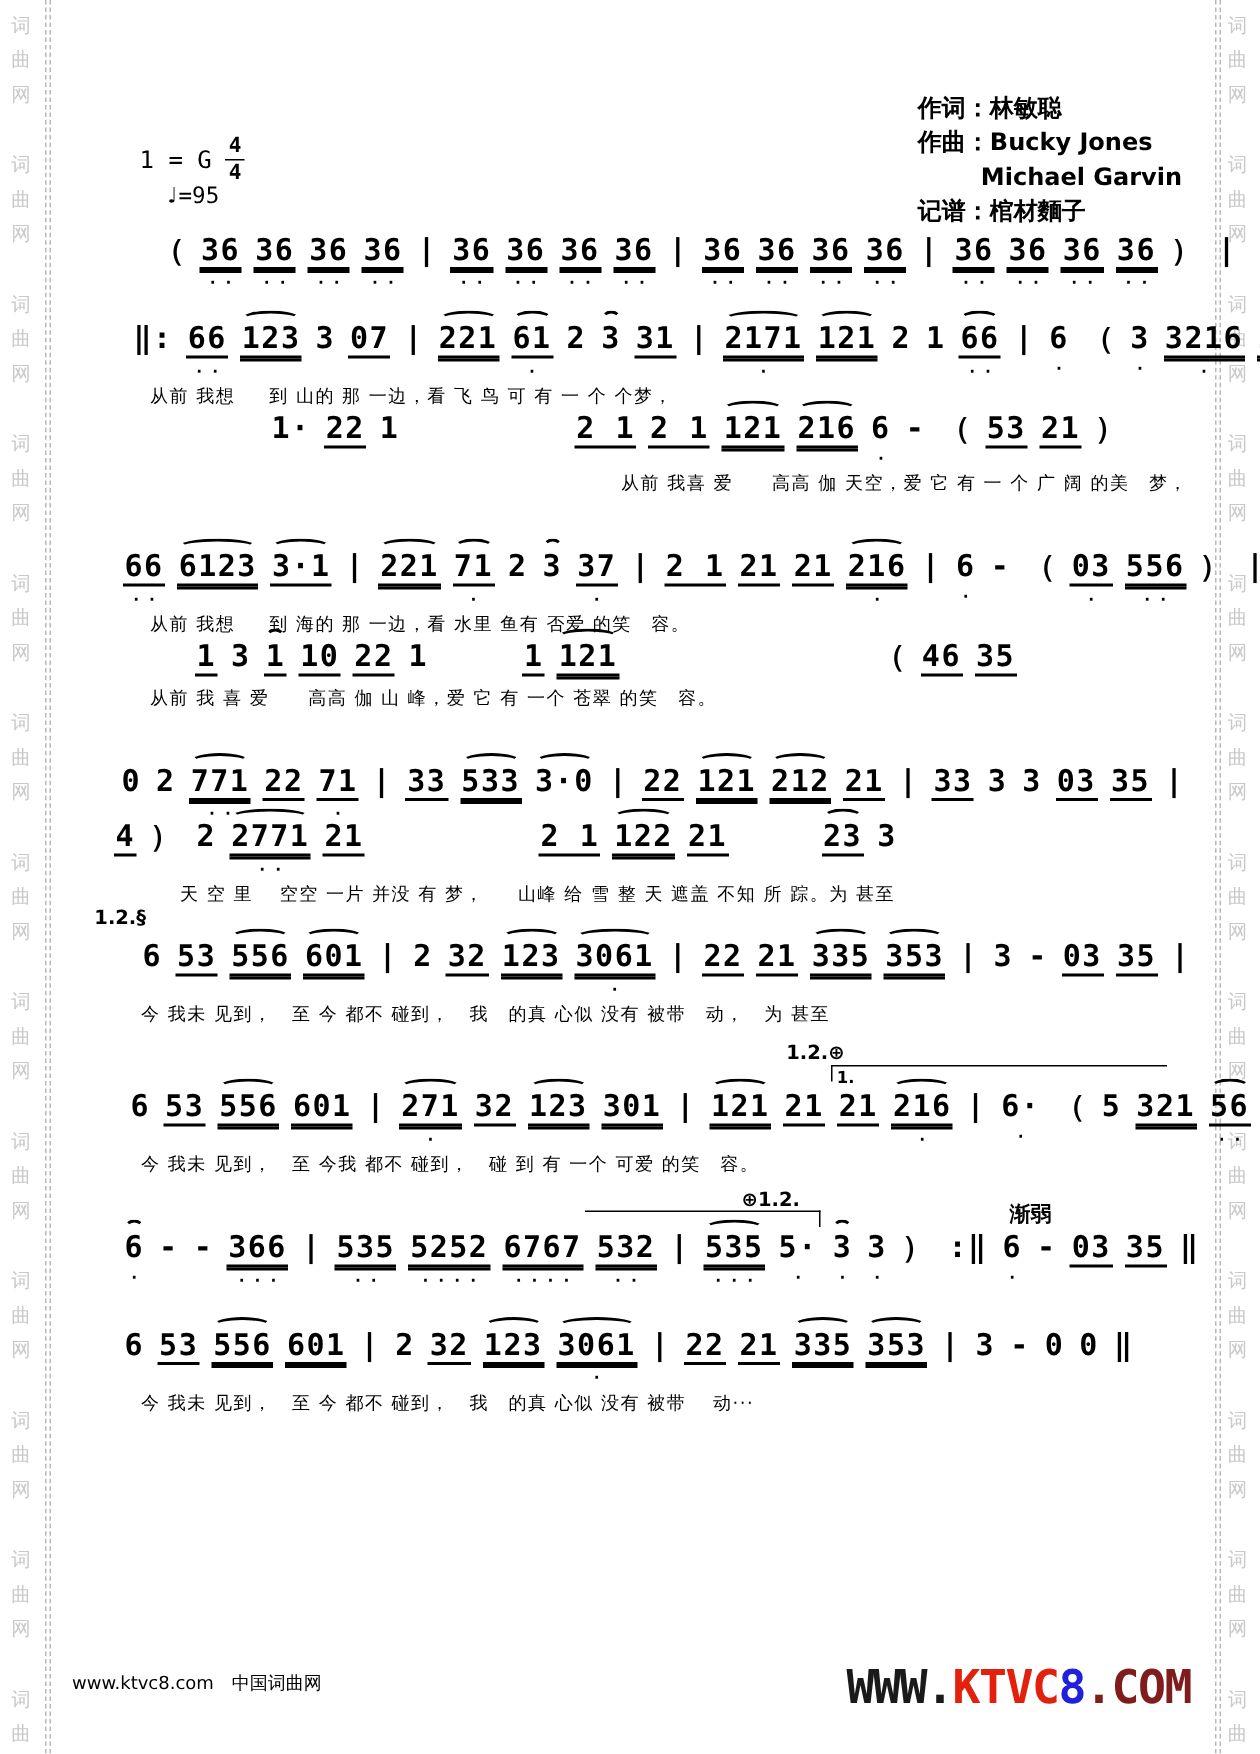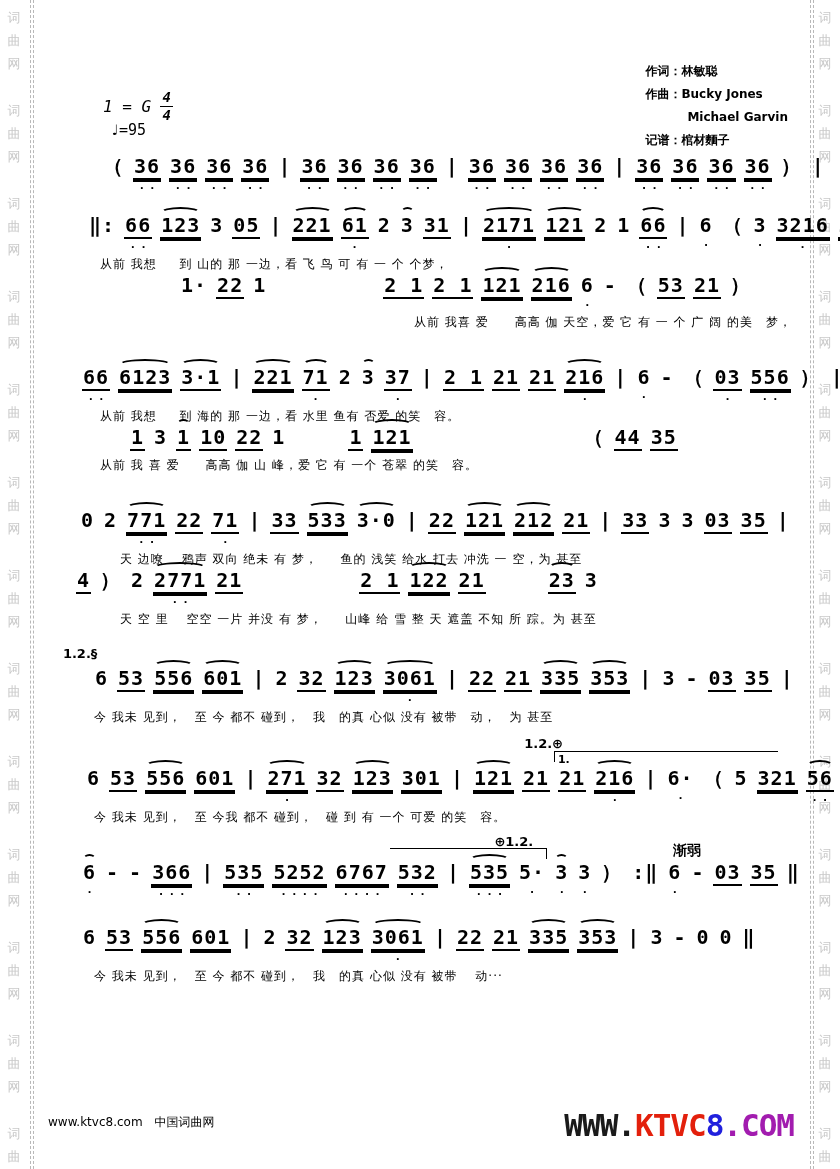--- a/index.html
+++ b/index.html
@@ -16,24 +16,24 @@
   .rail{position:absolute;top:0;bottom:0;width:2px;
     border-left:1px dashed #b8b8b8;border-right:1px dashed #b8b8b8;}
   .rail.left{left:30px;} .rail.right{right:26px;}
 
   .content{position:absolute;left:48px;right:48px;top:0;}
 
   
   .header{position:relative;height:148px;}
   .title{Text-align:center;text-align:center;font-size:29px;font-weight:bold;letter-spacing:5px;padding-top:56px;}
   .subtitle{text-align:center;font-size:18px;font-weight:bold;margin-top:12px;letter-spacing:2px;}
-  .credits{position:absolute;right:4px;top:60px;font-size:12px;font-weight:bold;line-height:23px;white-space:nowrap;}
+  .credits{position:absolute;right:4px;top:60px;font-size:16px;font-weight:bold;line-height:23px;white-space:nowrap;}
   .credit-indent{display:inline-block;width:42px;}
-  .keysig{position:absolute;left:55px;top:90px;font-size:16px;display:flex;align-items:center;gap:9px;
-    font-family:"DejaVu Sans Mono",monospace;font-style:italic;}
+  .keysig{position:absolute;left:45px;top:90px;font-size:16px;display:flex;align-items:center;gap:9px;
+    font-family:"DejaVu Sans Mono",monospace;}
   .frac{display:inline-flex;flex-direction:column;align-items:center;font-size:14px;line-height:1.05;font-weight:bold;}
   .frac .fbar{width:13px;border-top:1px solid #000;margin:1px 0;}
   .tempo{position:absolute;left:62px;top:121px;font-size:15px;font-family:"DejaVu Sans Mono",monospace;}
 
   
   .score{position:relative;}
   .system{position:relative;}
   .notes-row{display:flex;align-items:flex-start;white-space:nowrap;
     font-family:"DejaVu Sans Mono",monospace;font-weight:bold;font-size:20px;}
   .tok{display:inline-flex;flex-direction:column;align-items:center;margin:0 4px;position:relative;flex:none;}
@@ -291,21 +291,21 @@
             <span class="dd">··</span>
           </span>
           <span class="tok">
             <span class="slur"></span>
             <span class="nt u2">123</span>
           </span>
           <span class="tok">
             <span class="nt">3</span>
           </span>
           <span class="tok">
-            <span class="nt u1">05</span>
+            <span class="nt u1">07</span>
           </span>
           <span class="tok">
             <span class="nt">|</span>
           </span>
           <span class="tok">
             <span class="slur"></span>
             <span class="nt u2">221</span>
           </span>
           <span class="tok">
             <span class="slur"></span>
@@ -532,21 +532,21 @@
             <span class="slur"></span>
             <span class="nt u2">121</span>
           </span>
           <span class="spacer"></span>
           <span class="spacer"></span>
           <span class="spacer"></span>
           <span class="tok">
             <span class="nt">（</span>
           </span>
           <span class="tok">
-            <span class="nt u1">44</span>
+            <span class="nt u1">46</span>
           </span>
           <span class="tok">
             <span class="nt u1">35</span>
           </span>
         </div>
         <div class="lyrics" style="padding-left: 52px;">从前 我 喜 爱　　高高 伽 山 峰，爱 它 有 一个 苍翠 的笑　容。</div>
       </div>
       <div class="system" style="margin-top: 36px;">
         <div class="notes-row" style="padding-left: 28px;">
           <span class="tok">
@@ -613,21 +613,20 @@
           <span class="tok">
             <span class="nt u1">03</span>
           </span>
           <span class="tok">
             <span class="nt u1">35</span>
           </span>
           <span class="tok">
             <span class="nt">|</span>
           </span>
         </div>
-        <div class="lyrics" style="padding-left: 72px;">天 边嘹　 鸦声 双向 绝未 有 梦，　  鱼的 浅笑 给水 打去 冲洗 一 空，为 甚至</div>
       </div>
       <div class="system" style="margin-top: 2px;">
         <div class="notes-row" style="padding-left: 24px;">
           <span class="tok">
             <span class="nt u1">4</span>
           </span>
           <span class="tok">
             <span class="nt">）</span>
           </span>
           <span class="tok">
@@ -657,21 +656,21 @@
           <span class="tok">
             <span class="slur"></span>
             <span class="nt u1">23</span>
           </span>
           <span class="tok">
             <span class="nt">3</span>
           </span>
         </div>
         <div class="lyrics" style="padding-left: 72px;">天 空 里　 空空 一片 并没 有 梦，　  山峰 给 雪 整 天 遮盖 不知 所 踪。为 甚至</div>
       </div>
-      <div class="system" style="margin-top: 18px; padding-top: 22px;">
+      <div class="system" style="padding-top: 22px;">
         <span class="ann" style="left: 2%; top: 0px;">1.2.§</span>
         <div class="notes-row" style="padding-left: 42px;">
           <span class="tok">
             <span class="nt">6</span>
           </span>
           <span class="tok">
             <span class="nt u1">53</span>
           </span>
           <span class="tok">
             <span class="slur"></span>
@@ -971,13 +970,13 @@
         </div>
         <div class="lyrics" style="padding-left: 46px;">今 我未 见到，　至 今 都不 碰到，　我　的真 心似 没有 被带　 动···</div>
       </div>
     </div>
 </div>
 
 <div class="footer-left">
   <span class="url">www.ktvc8.com</span>
   <span>中国词曲网</span>
 </div>
-<div class="logo" id="logo"><span style="color: rgb(26, 26, 26);">WWW.</span><span style="color: rgb(227, 32, 12);">KTVC</span><span style="color: rgb(32, 32, 221);">8</span><span style="color: #a21caf;">.COM</span></div>
+<div class="logo" id="logo"><span style="color: rgb(26, 26, 26);">WWW.</span><span style="color: rgb(227, 32, 12);">KTVC</span><span style="color: rgb(32, 32, 221);">8</span><span style="color: #7f1d1d;">.COM</span></div>
 
 </body></html>

